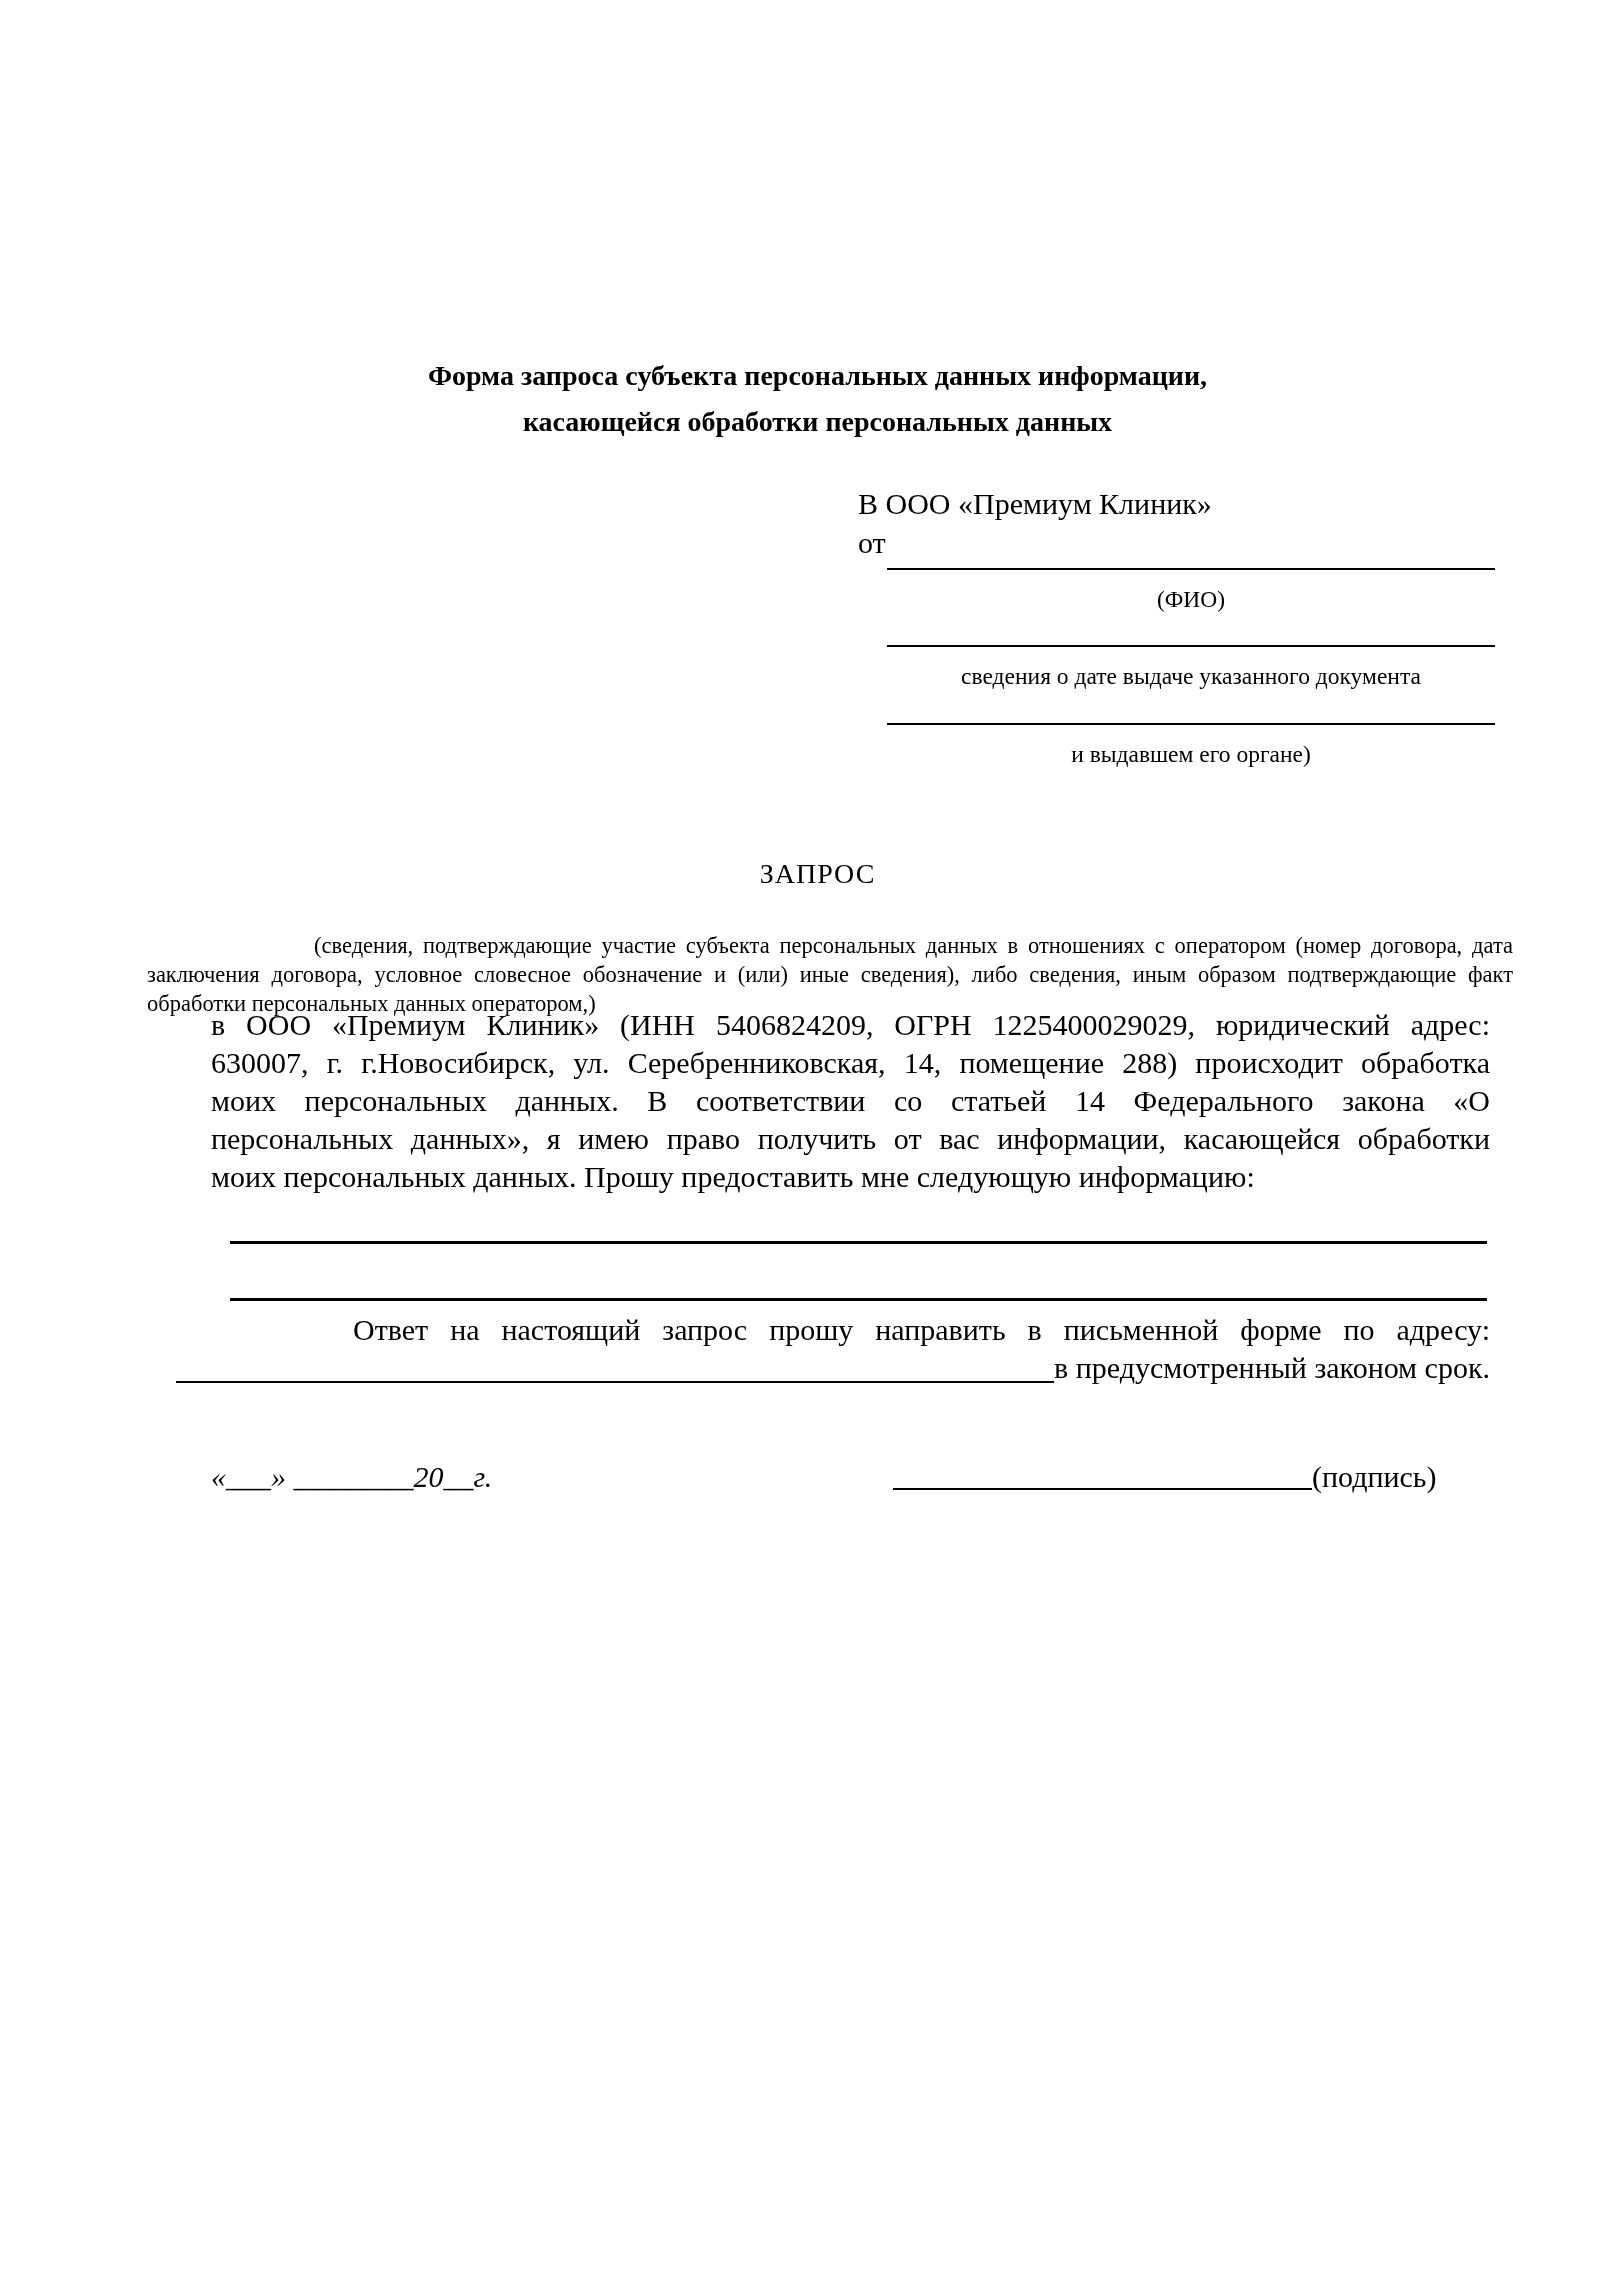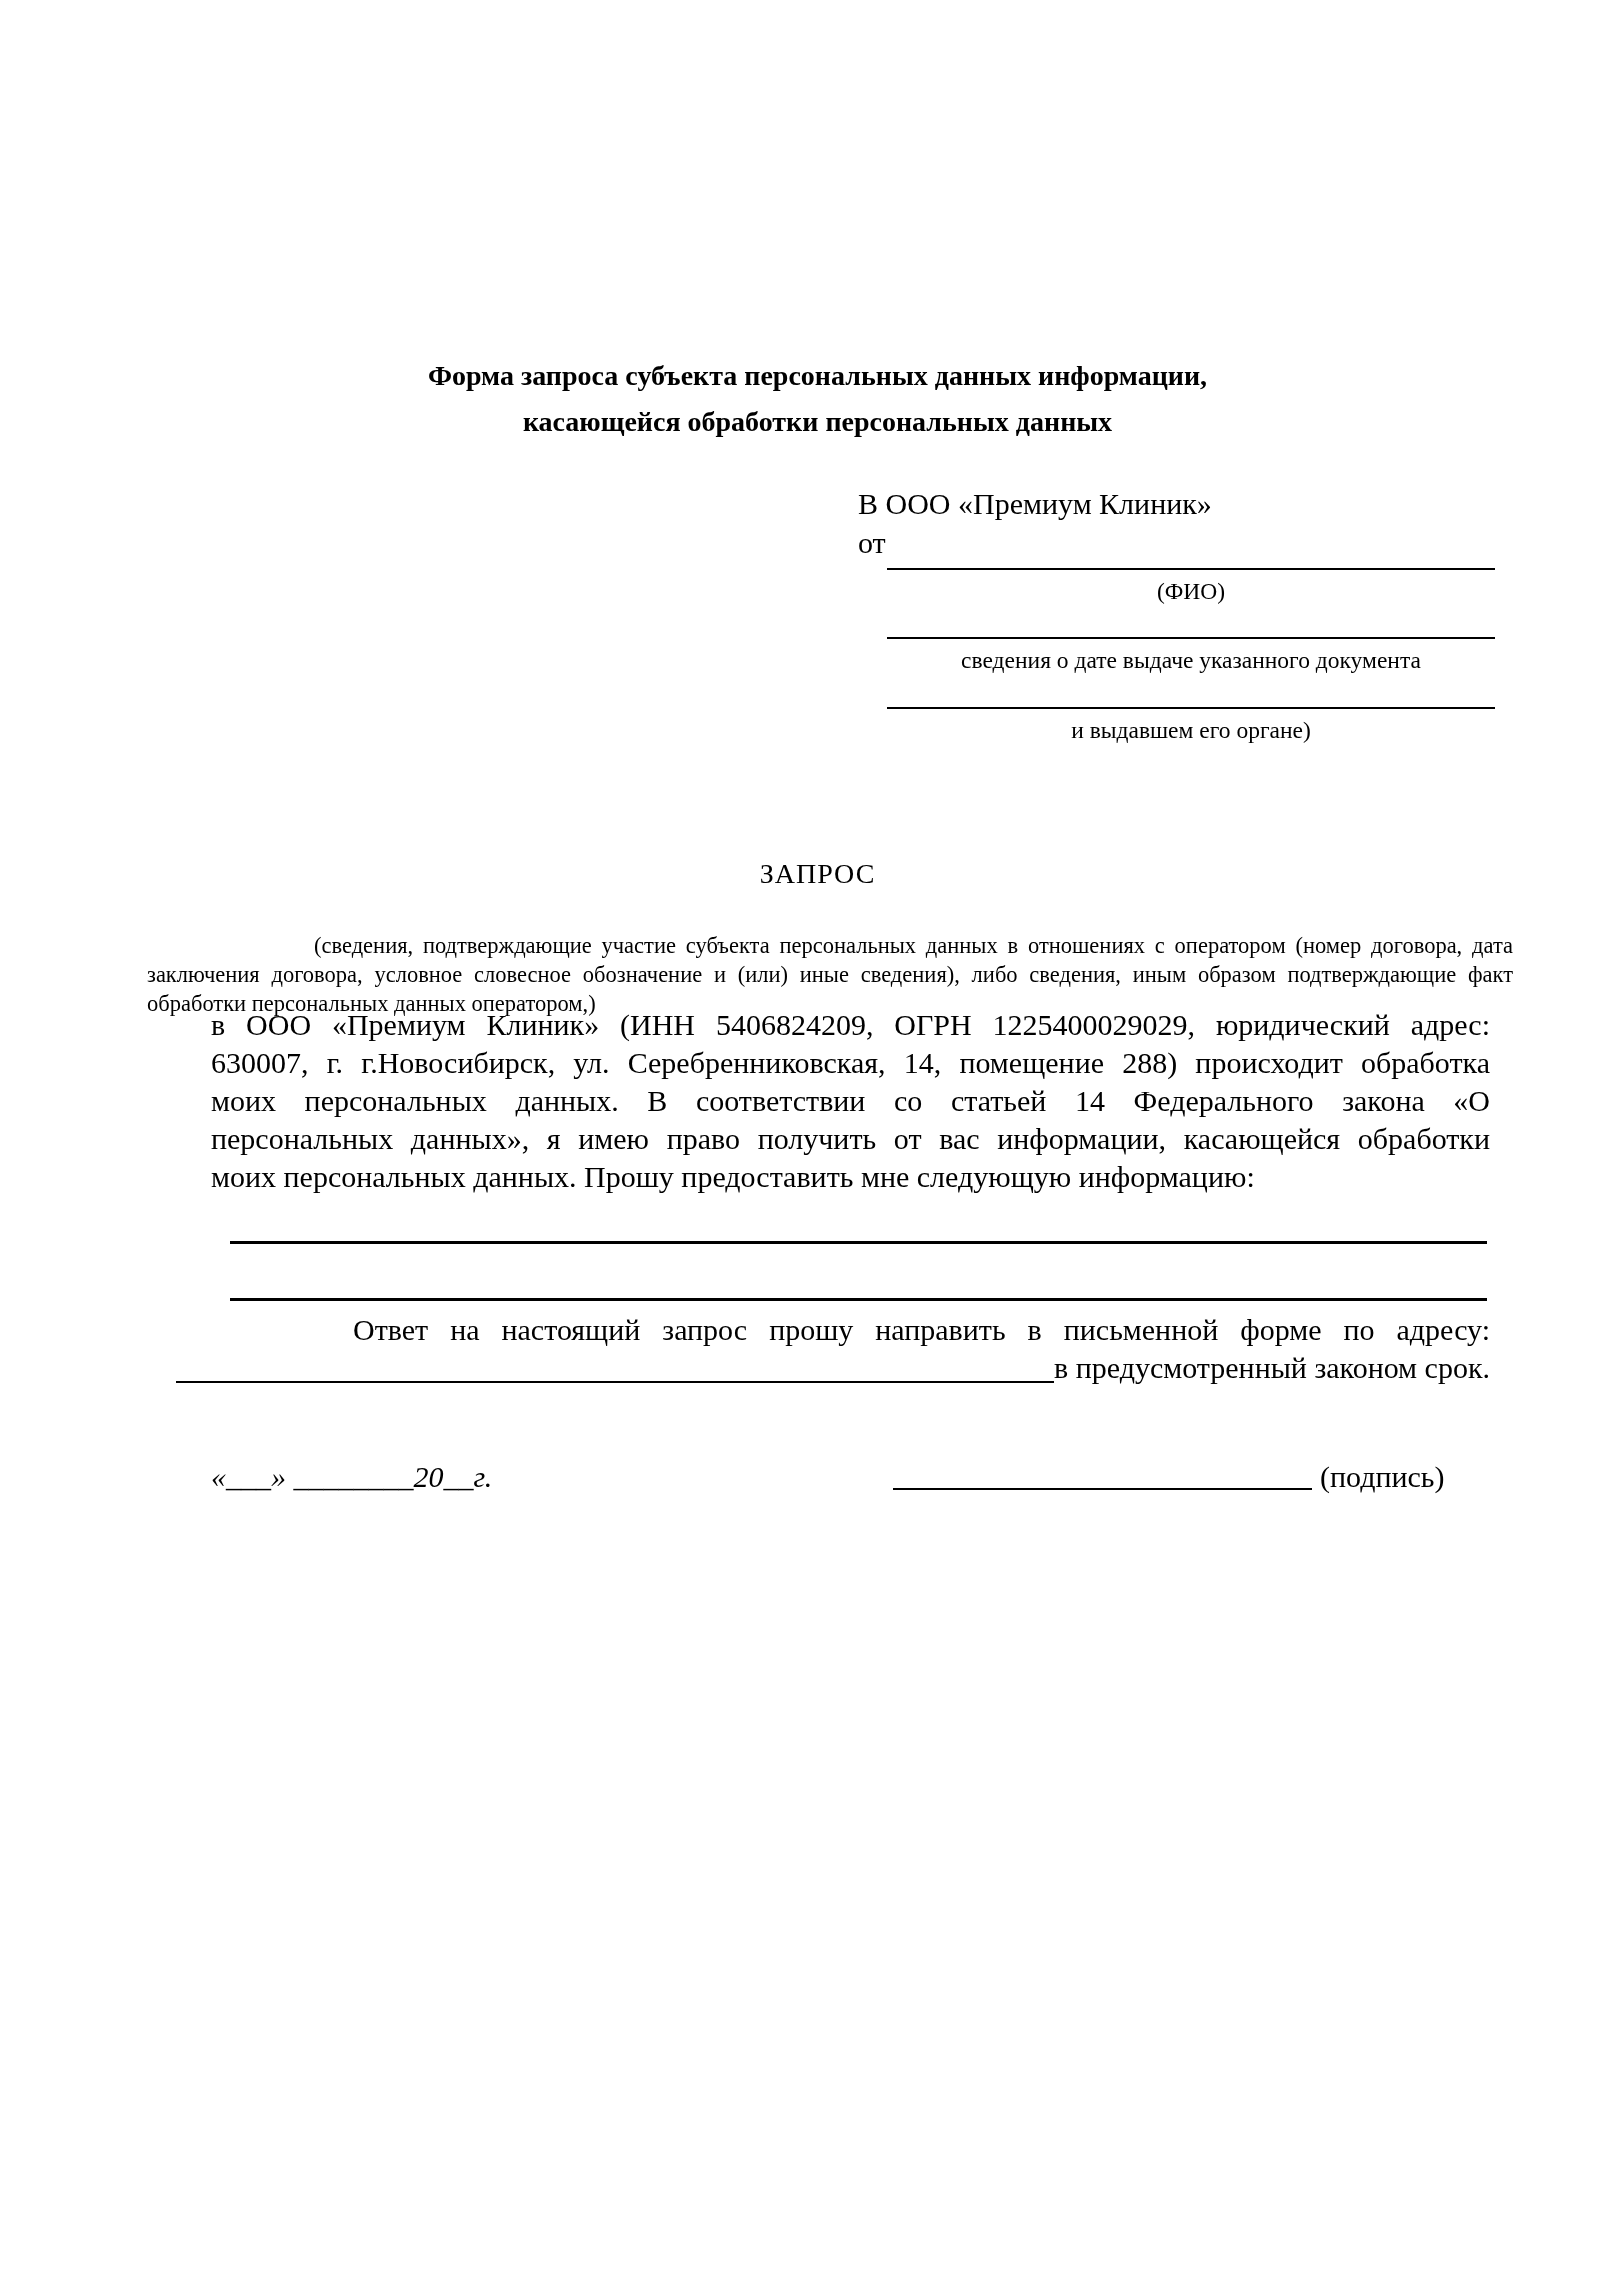--- a/index.html
+++ b/index.html
@@ -28,21 +28,21 @@
   }
 
   
   .addressee { left: 858px; top: 484px; width: 637px; font-size: 30px; }
   .addr-to   { line-height: 39px; white-space: nowrap; }
   .addr-from { line-height: 39px; }
   .addr-field { margin-left: 29px; }
   .addr-rule { border-bottom: 2.9px solid #000; height: 0; margin-top: 5.9px; }
   .addr-cap {
     text-align: center; font-size: 23.5px; line-height: 27.4px;
-    padding-top: 8px; margin-bottom: 32px; white-space: nowrap;
+    padding-top: 16px; margin-bottom: 32px; white-space: nowrap;
   }
 
   
   .zapros {
     left: 145px; top: 855px; width: 1345px;
     text-align: center; font-size: 28px; line-height: 37px;
     letter-spacing: 1px;
   }
 
   
@@ -76,21 +76,21 @@
 
   
   .reply { left: 145px; top: 1311px; width: 1345px; font-size: 30px; line-height: 38px; }
   .reply .r1 { text-indent: 208px; }
   .reply-row { display: flex; align-items: flex-end; }
   .reply-row .gap { width: 31px; flex: none; }
   .reply-row .txt { white-space: nowrap; flex: none; }
 
   
   .date-row { left: 211px; top: 1457px; font-size: 30px; line-height: 39px; white-space: nowrap; font-style: italic; }
-  .sig-row  { left: 893px; top: 1457px; display: flex; align-items: flex-end; font-size: 30px; line-height: 39px; gap: 8px; }
+  .sig-row  { left: 893px; top: 1457px; display: flex; align-items: flex-end; font-size: 30px; line-height: 39px; }
   .sig-line { width: 419px; border-bottom: 2.9px solid #000; margin-bottom: 5.9px; flex: none; }
   .sig-cap  { white-space: nowrap; flex: none; }
 </style>
 </head>
 <body>
 
 <div class="page">
 
 
   <div class="abs doc-title">

